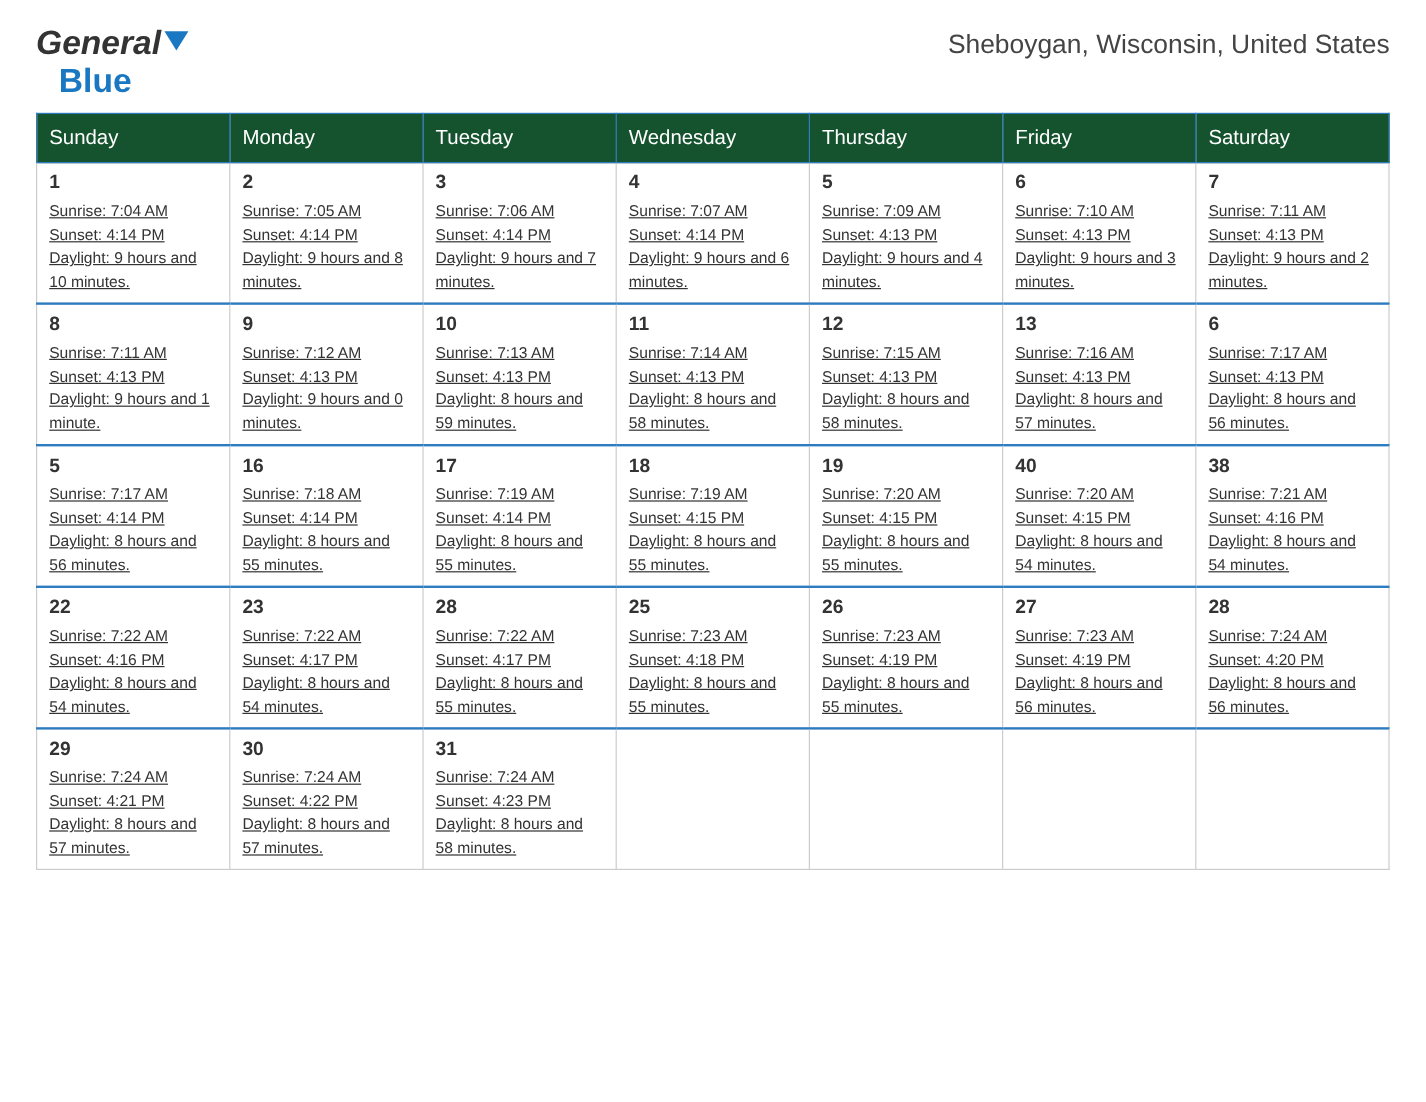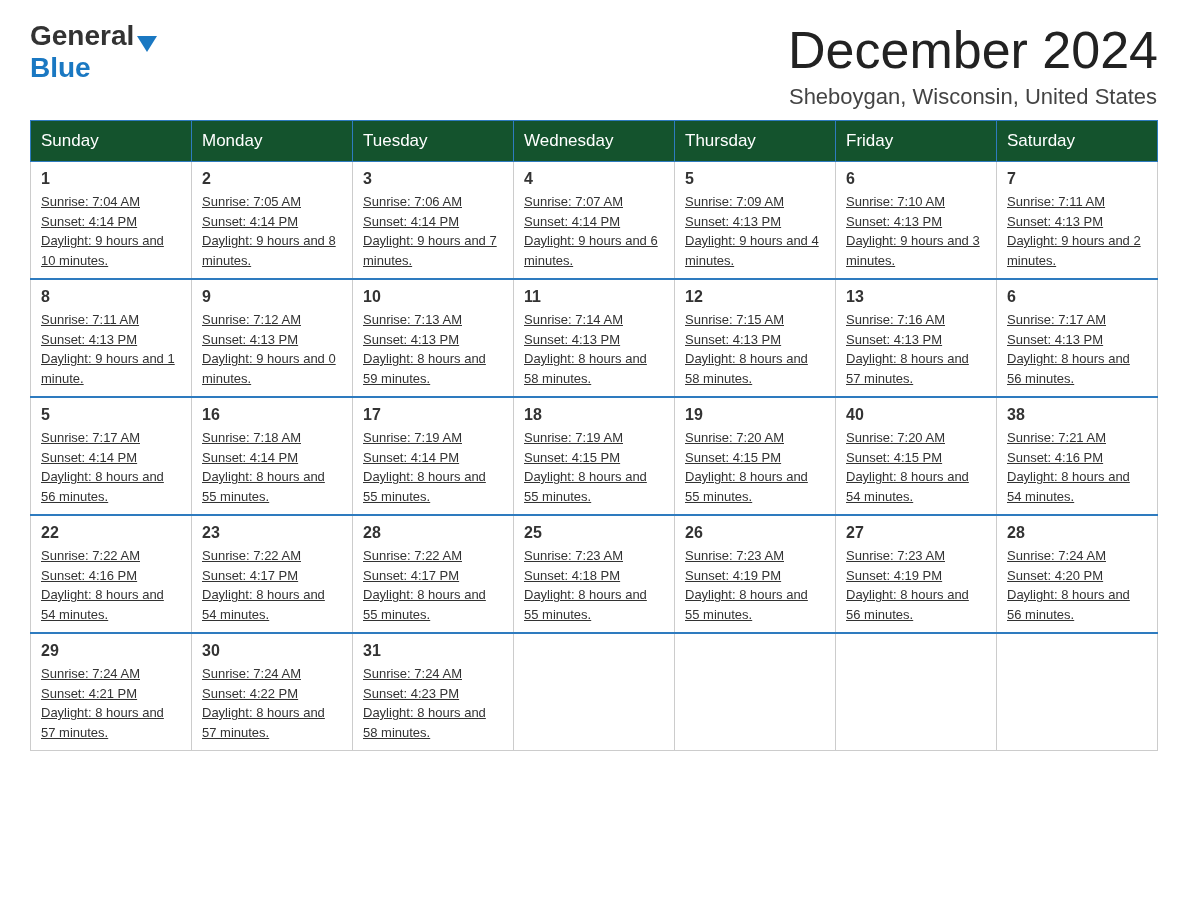--- a/index.html
+++ b/index.html
@@ -16,21 +16,22 @@
       align-items: flex-start;
       margin-bottom: 10px;
     }
     .logo {
       display: flex;
       flex-direction: column;
       align-items: flex-start;
     }
     .logo-line1 {
       display: flex;
-      align-items: flex-end;
+      align-items: flex-start;
+      font-style: italic;
     }
     .title-block {
       text-align: right;
     }
     .calendar-title {
       font-size: 52px;
       font-weight: normal;
       color: #222;
     }
     .calendar-subtitle {
@@ -83,25 +84,24 @@
 </head>
 <body>
 
 <div class="header-row">
   <div class="logo">
     <div class="logo-line1">
       <span style="font-size:28px;font-weight:bold;color:#333;">General</span>
       <span style="display:inline-block;width:0;height:0;border-left:10px solid transparent;border-right:10px solid transparent;border-top:16px solid #1a78c2;margin-left:3px;margin-top:6px;"></span>
     </div>
     <div>
-      <span style="font-size:28px;font-weight:bold;color:#1a78c2;">Blue</span>
+      <span style="font-size:28px;font-weight:bold;color:#1a78c2;margin-left:19px;">Blue</span>
     </div>
   </div>
   <div class="title-block">
-    <div class="calendar-title">December 2024</div>
     <div class="calendar-subtitle">Sheboygan, Wisconsin, United States</div>
   </div>
 </div>
 
 <table class="calendar-table">
   <thead>
     <tr>
       <th>Sunday</th>
       <th>Monday</th>
       <th>Tuesday</th>

